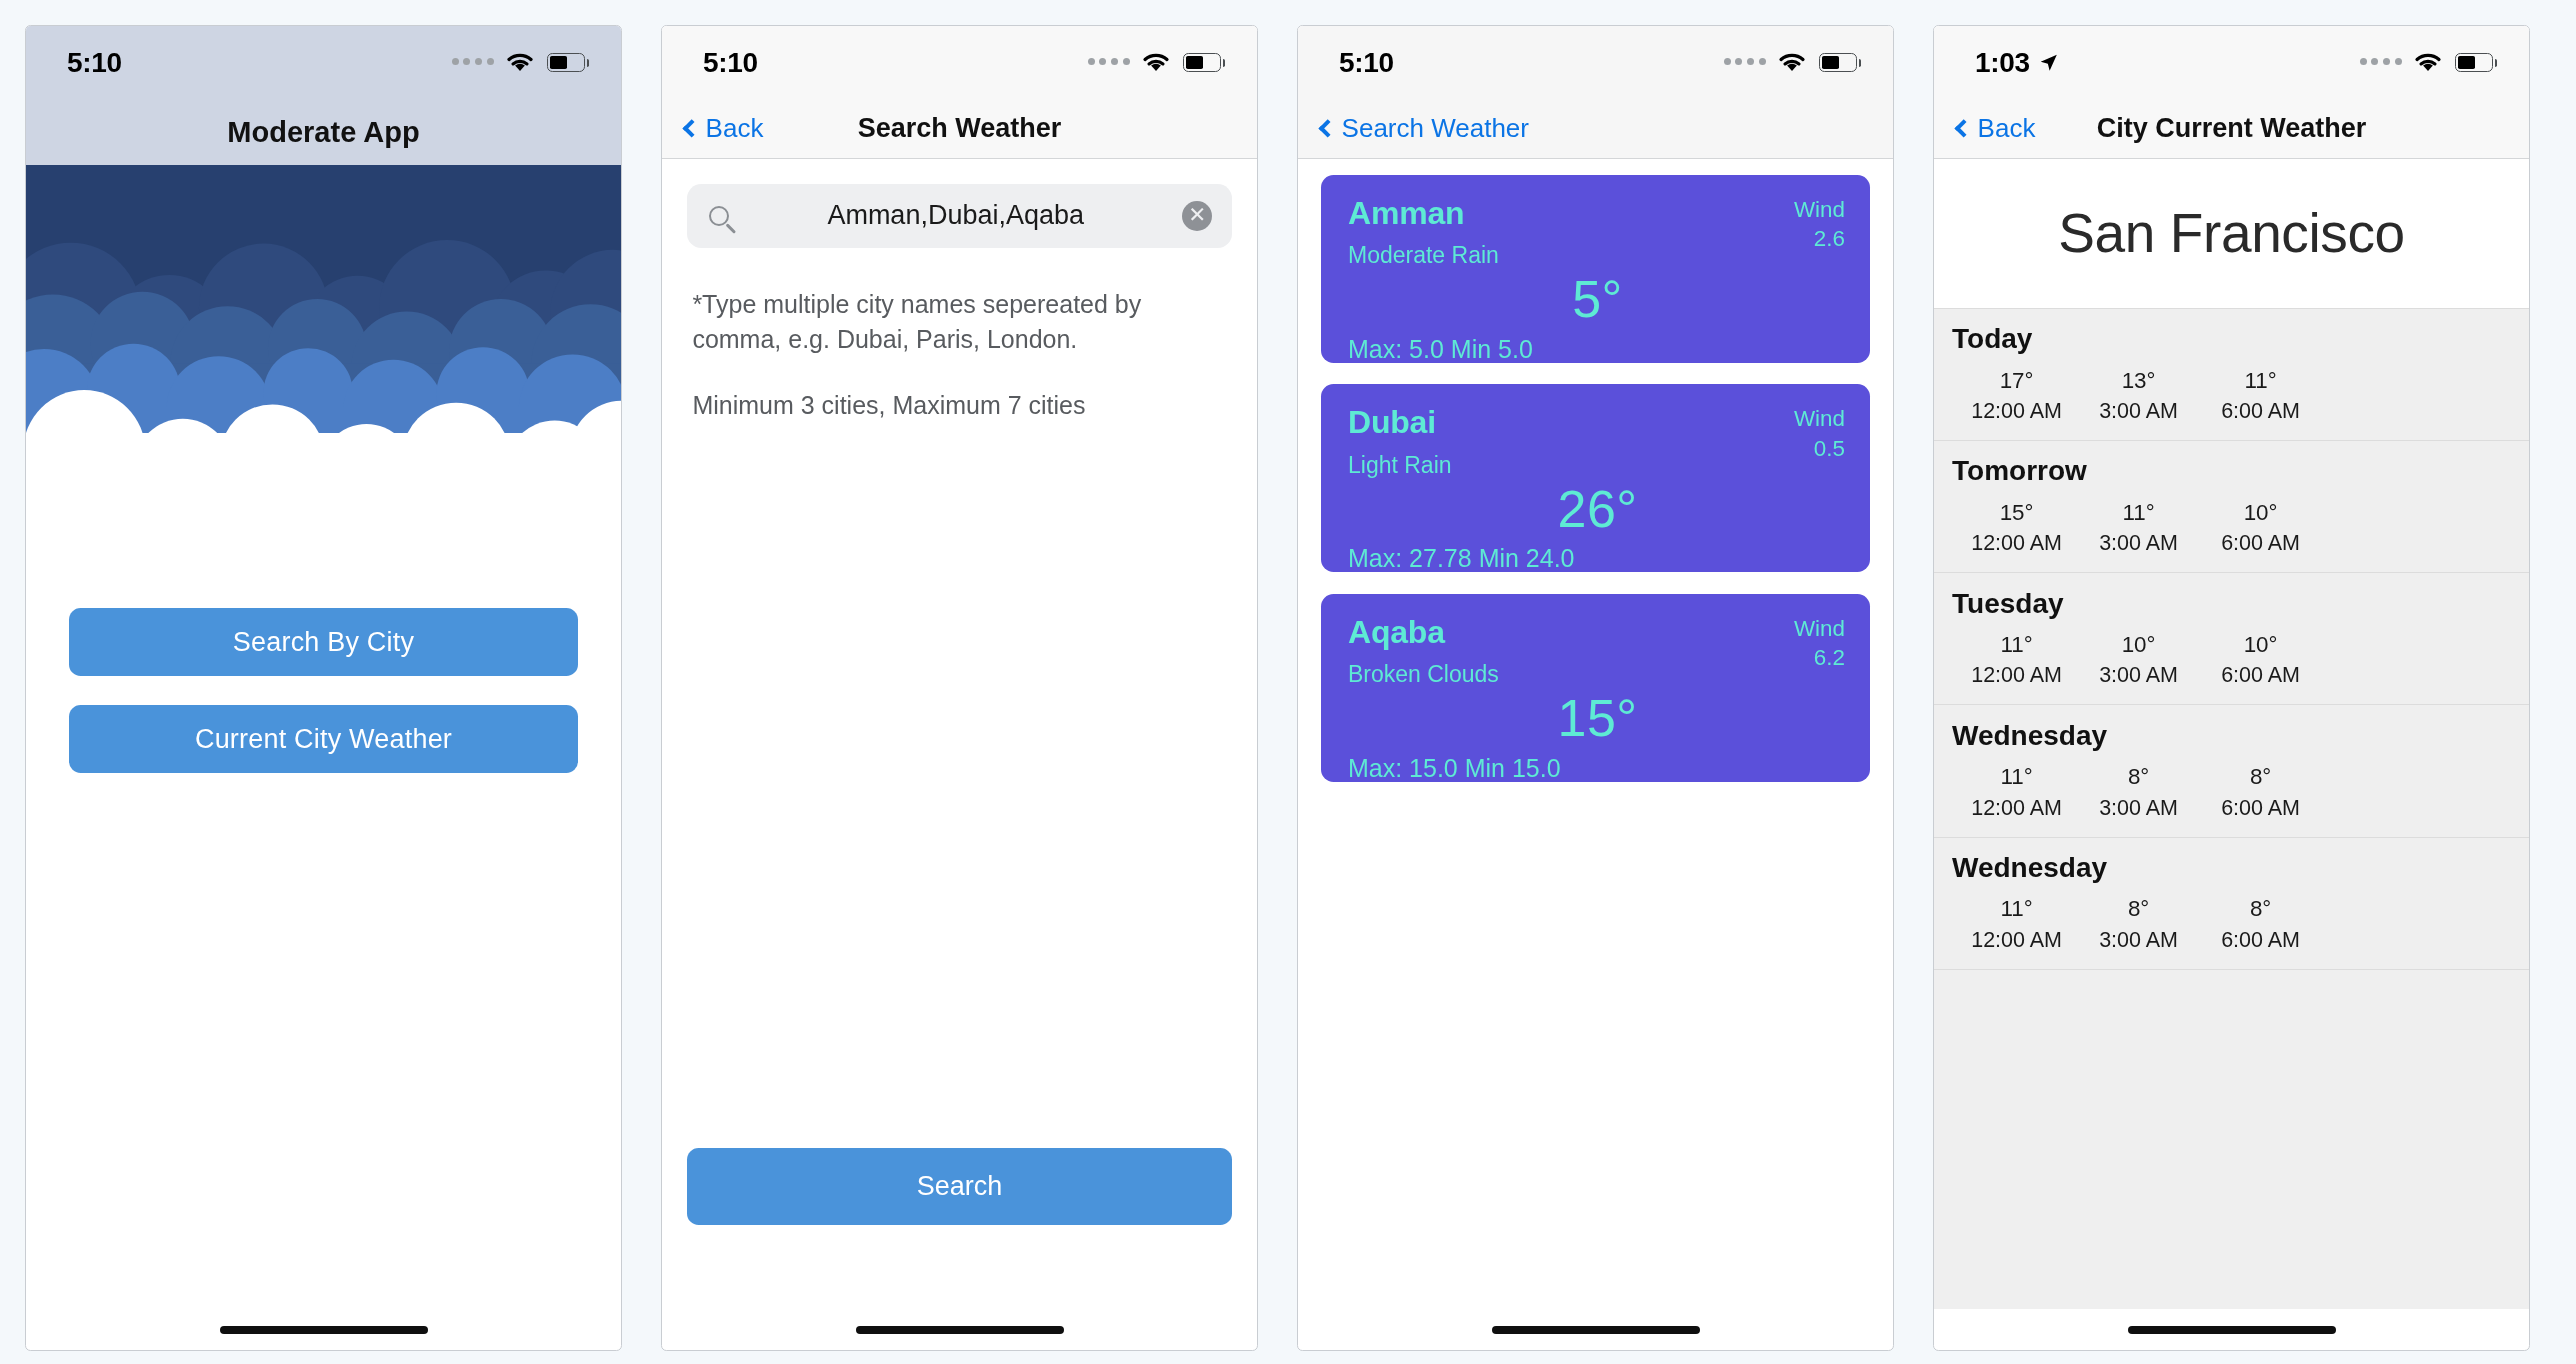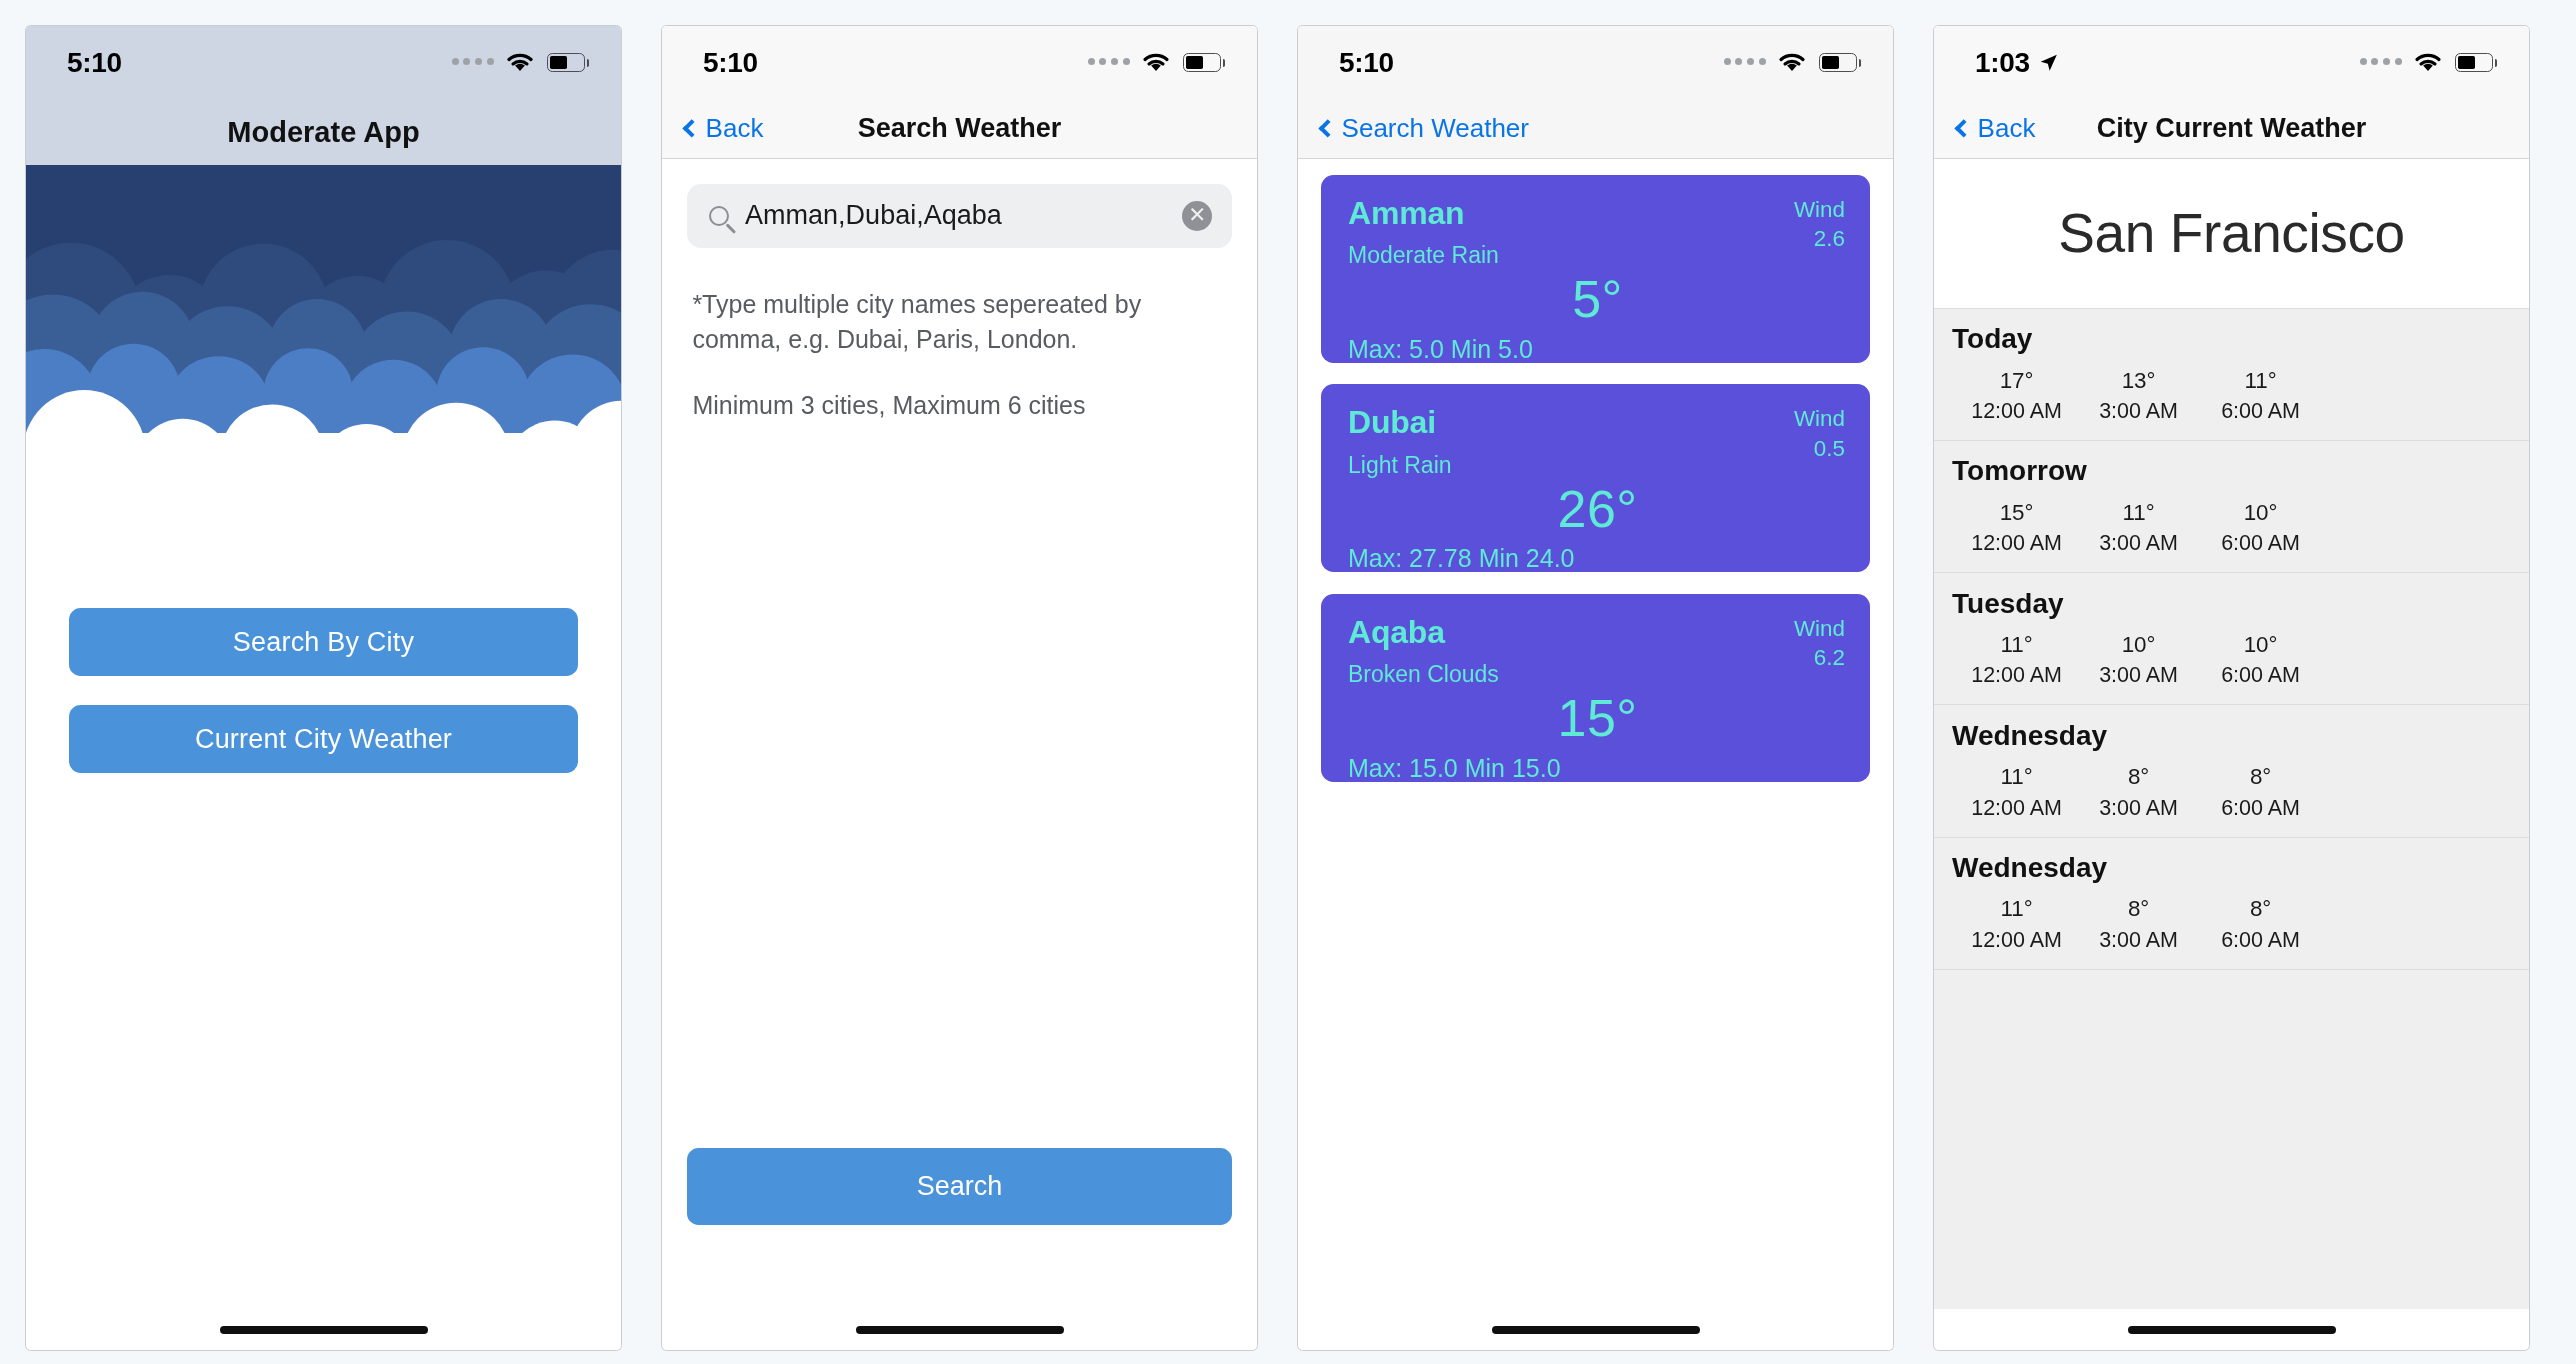--- a/index.html
+++ b/index.html
@@ -110,21 +110,21 @@
     display: flex; align-items: center; justify-content: center;
     font-size: 27px; letter-spacing: 0.2px;
   }
 
   
   .s2 .statusbar { background: #f8f8f8; }
   .s2 .navbar { background: #f8f8f8; }
   .body2 { flex: 1; background: #fff; position: relative; padding: 25px 25px 0; }
   .searchfield {
     height: 64px; background: #eeeff1; border-radius: 14.3px;
-    display: flex; align-items: center; padding: 0 19.7px 0 21.5px; gap: 16px;
+    display: flex; align-items: center; padding: 0 19.7px 0 21.5px; gap: 16px; text-align: center;
   }
   .mag {
     width: 20.6px; height: 20.6px; border: 2.7px solid #8b8f94; border-radius: 50%;
     position: relative; flex: 0 0 auto;
   }
   .mag::after {
     content: ""; position: absolute; right: -9px; bottom: -5.4px;
     width: 11.6px; height: 2.7px; background: #8b8f94; border-radius: 1.8px;
     transform: rotate(45deg);
   }
@@ -313,21 +313,21 @@
 
     <div class="body2">
       <div class="searchfield">
         <span class="mag"></span>
         <span class="val">Amman,Dubai,Aqaba</span>
         <span class="clearbtn">✕</span>
       </div>
       <div class="hint">
         <span>*Type multiple city names sepereated by comma, e.g. Dubai, Paris, London.</span>
         <span class="gap"></span>
-        <span>Minimum 3 cities, Maximum 6 cities</span>
+        <span>Minimum 3 cities, Maximum 7 cities</span>
       </div>
       <div class="searchbtn">Search</div>
     </div>
 
     <div class="homebar">
         <i></i>
       </div>
   </div>
 
   <div class="phone s3">

